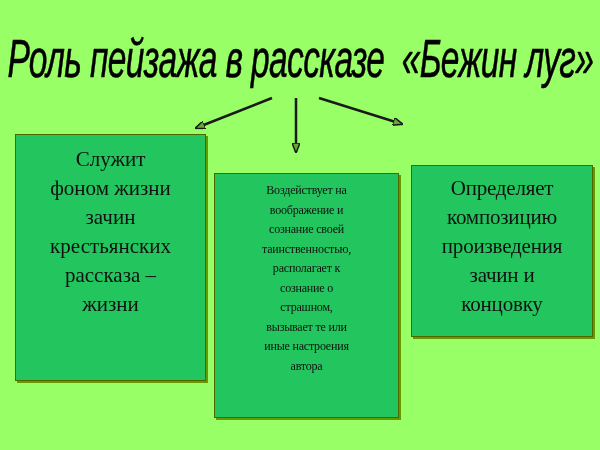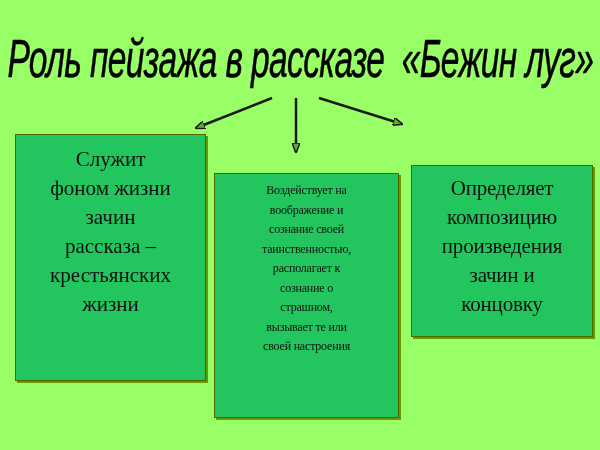--- a/index.html
+++ b/index.html
@@ -57,35 +57,36 @@
   </defs>
   <line x1="272" y1="98" x2="196" y2="128" stroke="#1a1a1a" stroke-width="2.5" marker-end="url(#ah)"></line>
   <line x1="296" y1="98" x2="296" y2="152" stroke="#1a1a1a" stroke-width="2.5" marker-end="url(#ah)"></line>
   <line x1="319" y1="98" x2="402" y2="124" stroke="#1a1a1a" stroke-width="2.5" marker-end="url(#ah)"></line>
 </svg>
 
 <div class="box box-left">
   <span class="line">Служит</span>
   <span class="line">фоном жизни</span>
   <span class="line">зачин</span>
+  <span class="line">крестьянских</span>
   <span class="line">рассказа –</span>
-  <span class="line">крестьянских</span>
   <span class="line">жизни</span>
 </div>
 
 <div class="box box-mid">
   <span class="line">Воздействует на</span>
   <span class="line">воображение и</span>
   <span class="line">сознание своей</span>
   <span class="line">таинственностью,</span>
   <span class="line">располагает к</span>
   <span class="line">сознание о</span>
   <span class="line">страшном,</span>
   <span class="line">вызывает те или</span>
-  <span class="line">своей настроения</span>
+  <span class="line">иные настроения</span>
+  <span class="line">автора</span>
 </div>
 
 <div class="box box-right">
   <span class="line">Определяет</span>
   <span class="line">композицию</span>
   <span class="line">произведения</span>
   <span class="line">зачин и</span>
   <span class="line">концовку</span>
 </div>
 

